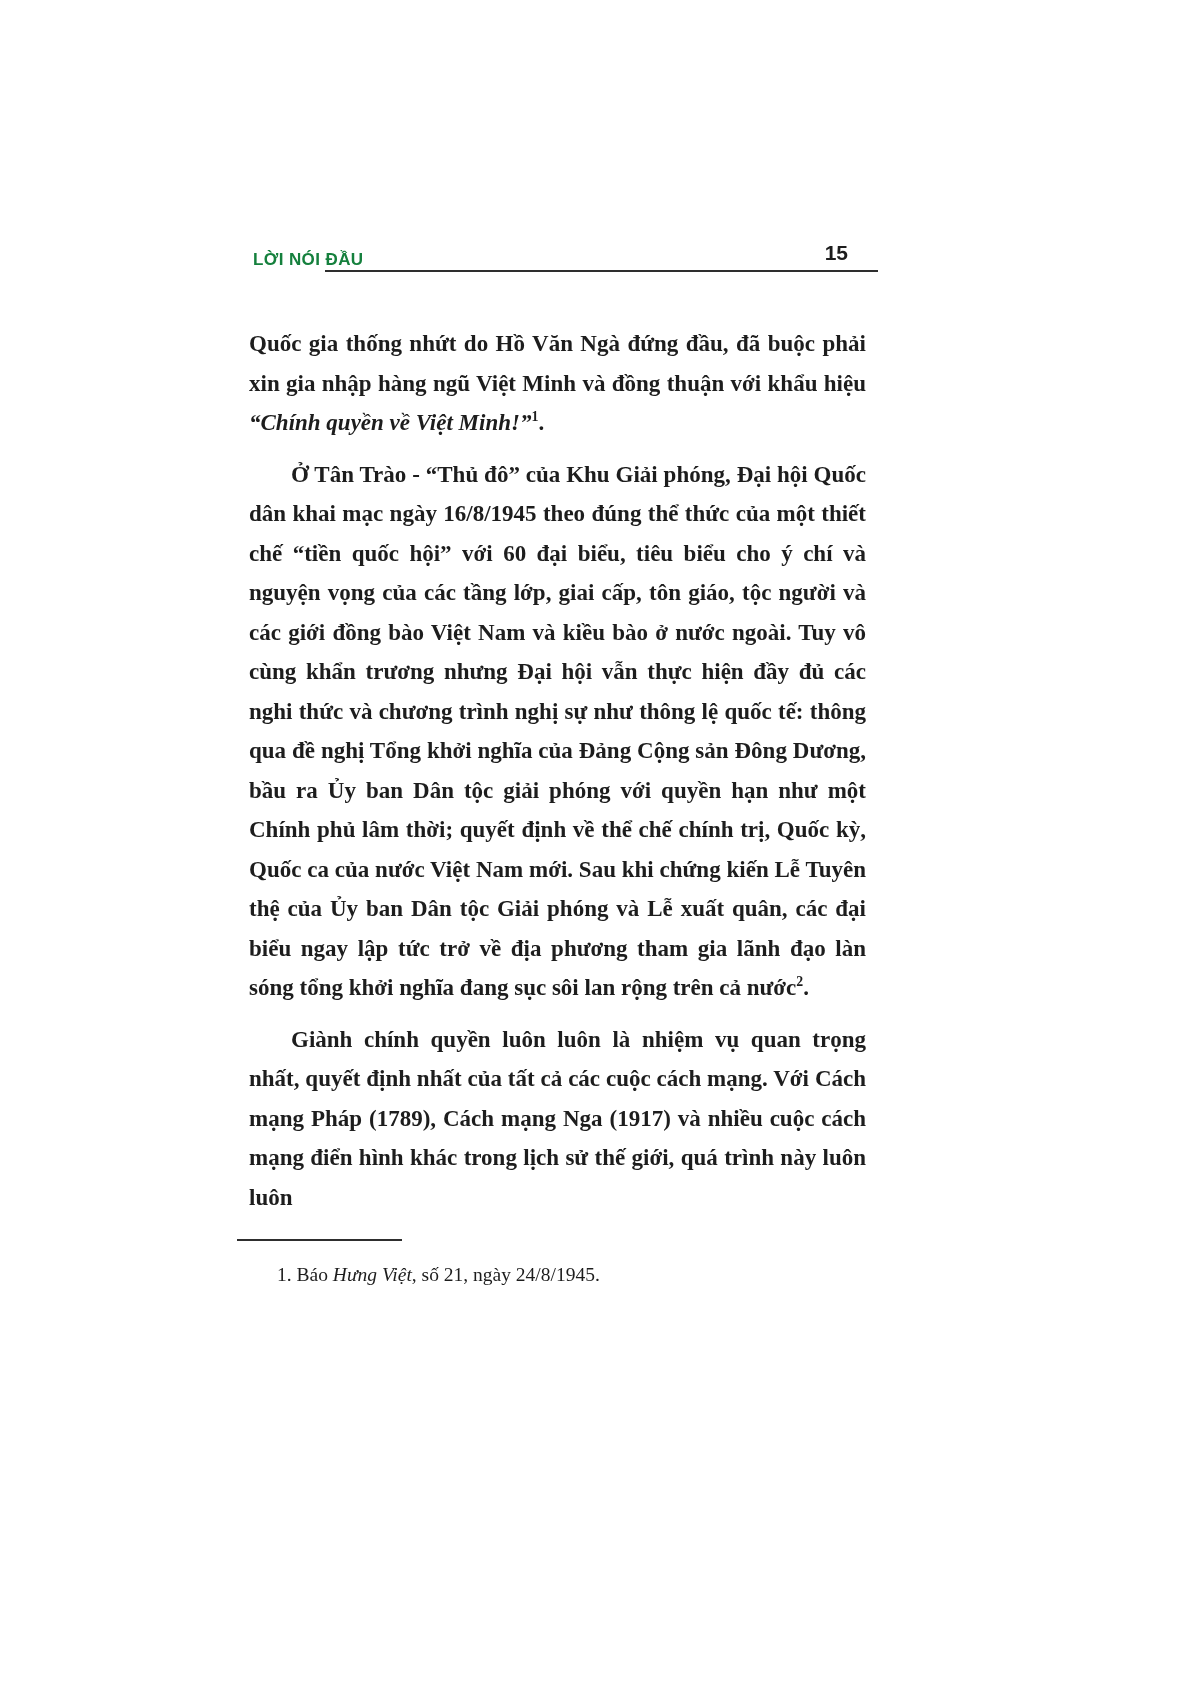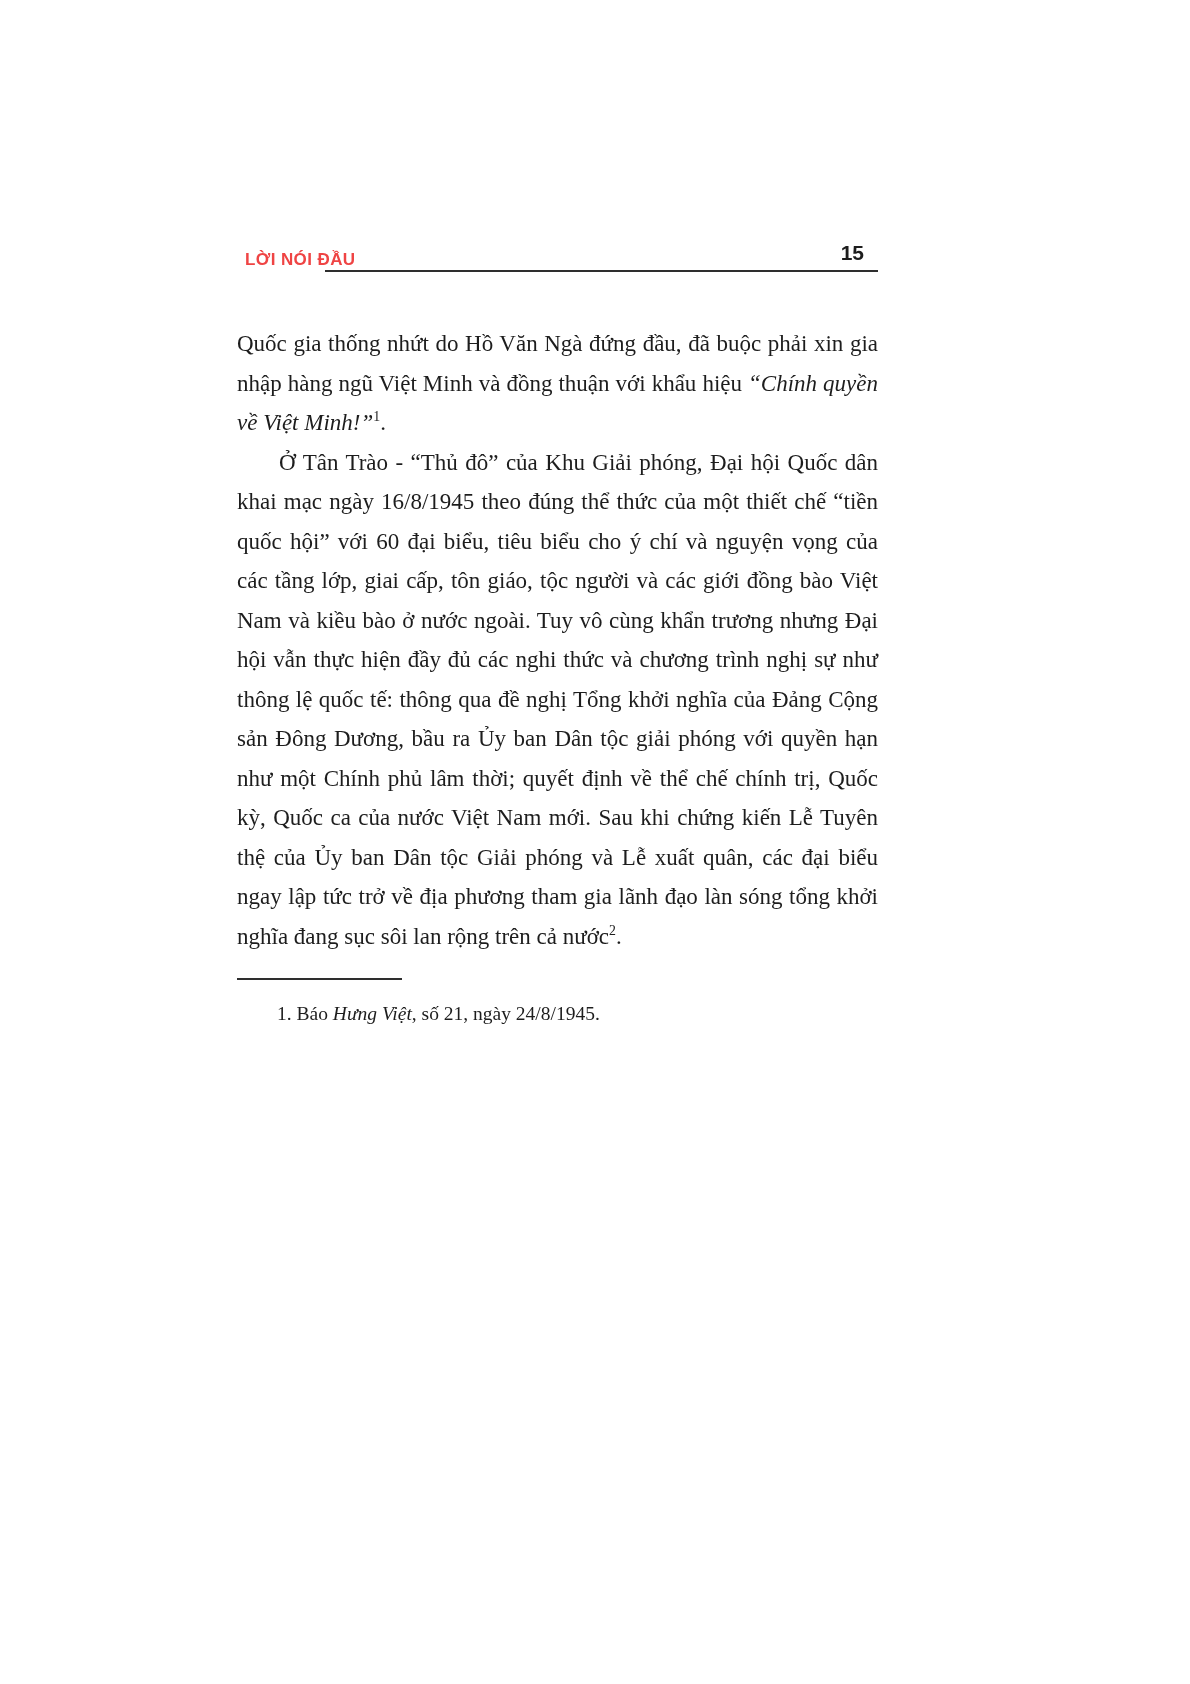--- a/index.html
+++ b/index.html
@@ -23,54 +23,55 @@
     width: 641px;
   }
   
   .running-header {
     position: relative;
     height: 32px;
     font-family: "Liberation Sans", "DejaVu Sans", sans-serif;
   }
   .header-title {
     position: absolute;
-    left: 8px;
+    left: 16px;
     bottom: 2px;
     font-size: 17px;
     font-weight: 700;
     letter-spacing: 0.4px;
-    color: #ef4444;
+    color: #15803d;
     white-space: nowrap;
   }
   .header-rule {
     position: absolute;
     left: 88px;
     right: 0;
     bottom: 0;
     border-bottom: 2px solid #2e2e2e;
     height: 0;
   }
   .header-number {
     position: absolute;
-    right: 14px;
+    right: 30px;
     bottom: 7px;
     font-size: 21px;
     font-weight: 700;
     color: #1d1d1d;
   }
   
   .body-text {
     margin-top: 52px;
     font-size: 23px;
     line-height: 39.5px;
     text-align: justify;
   }
   .para {
-    margin: 0;
+    margin: 12px;
     text-indent: 42px;
+    font-weight: bold;
   }
   .para.no-indent {
     text-indent: 0;
   }
   .body-text em, .footnotes em {
     font-style: italic;
   }
   sup {
     font-size: 60%;
     line-height: 0;
@@ -102,20 +103,21 @@
 
     <div class="running-header">
       <span class="header-title">LỜI NÓI ĐẦU</span>
       <span class="header-rule"></span>
       <span class="header-number">15</span>
     </div>
 
     <div class="body-text" id="body-text">
         <p class="para no-indent"><span>Quốc gia thống nhứt do Hồ Văn Ngà đứng đầu, đã buộc phải xin gia nhập hàng ngũ Việt Minh và đồng thuận với khẩu hiệu </span><em>“Chính quyền về Việt Minh!”</em><sup>1</sup><span>.</span></p>
         <p class="para"><span>Ở Tân Trào - “Thủ đô” của Khu Giải phóng, Đại hội Quốc dân khai mạc ngày 16/8/1945 theo đúng thể thức của một thiết chế “tiền quốc hội” với 60 đại biểu, tiêu biểu cho ý chí và nguyện vọng của các tầng lớp, giai cấp, tôn giáo, tộc người và các giới đồng bào Việt Nam và kiều bào ở nước ngoài. Tuy vô cùng khẩn trương nhưng Đại hội vẫn thực hiện đầy đủ các nghi thức và chương trình nghị sự như thông lệ quốc tế: thông qua đề nghị Tổng khởi nghĩa của Đảng Cộng sản Đông Dương, bầu ra Ủy ban Dân tộc giải phóng với quyền hạn như một Chính phủ lâm thời; quyết định về thể chế chính trị, Quốc kỳ, Quốc ca của nước Việt Nam mới. Sau khi chứng kiến Lễ Tuyên thệ của Ủy ban Dân tộc Giải phóng và Lễ xuất quân, các đại biểu ngay lập tức trở về địa phương tham gia lãnh đạo làn sóng tổng khởi nghĩa đang sục sôi lan rộng trên cả nước</span><sup>2</sup><span>.</span></p>
+        <p class="para"><span>Giành chính quyền luôn luôn là nhiệm vụ quan trọng nhất, quyết định nhất của tất cả các cuộc cách mạng. Với Cách mạng Pháp (1789), Cách mạng Nga (1917) và nhiều cuộc cách mạng điển hình khác trong lịch sử thế giới, quá trình này luôn luôn</span></p>
       </div>
 
     <div class="footnote-separator"></div>
 
     <div class="footnotes" id="footnotes">
         <p class="footnote"><span>1. Báo </span><em>Hưng Việt</em><span>, số 21, ngày 24/8/1945.</span></p>
       </div>
 
   </div>
 </div>

